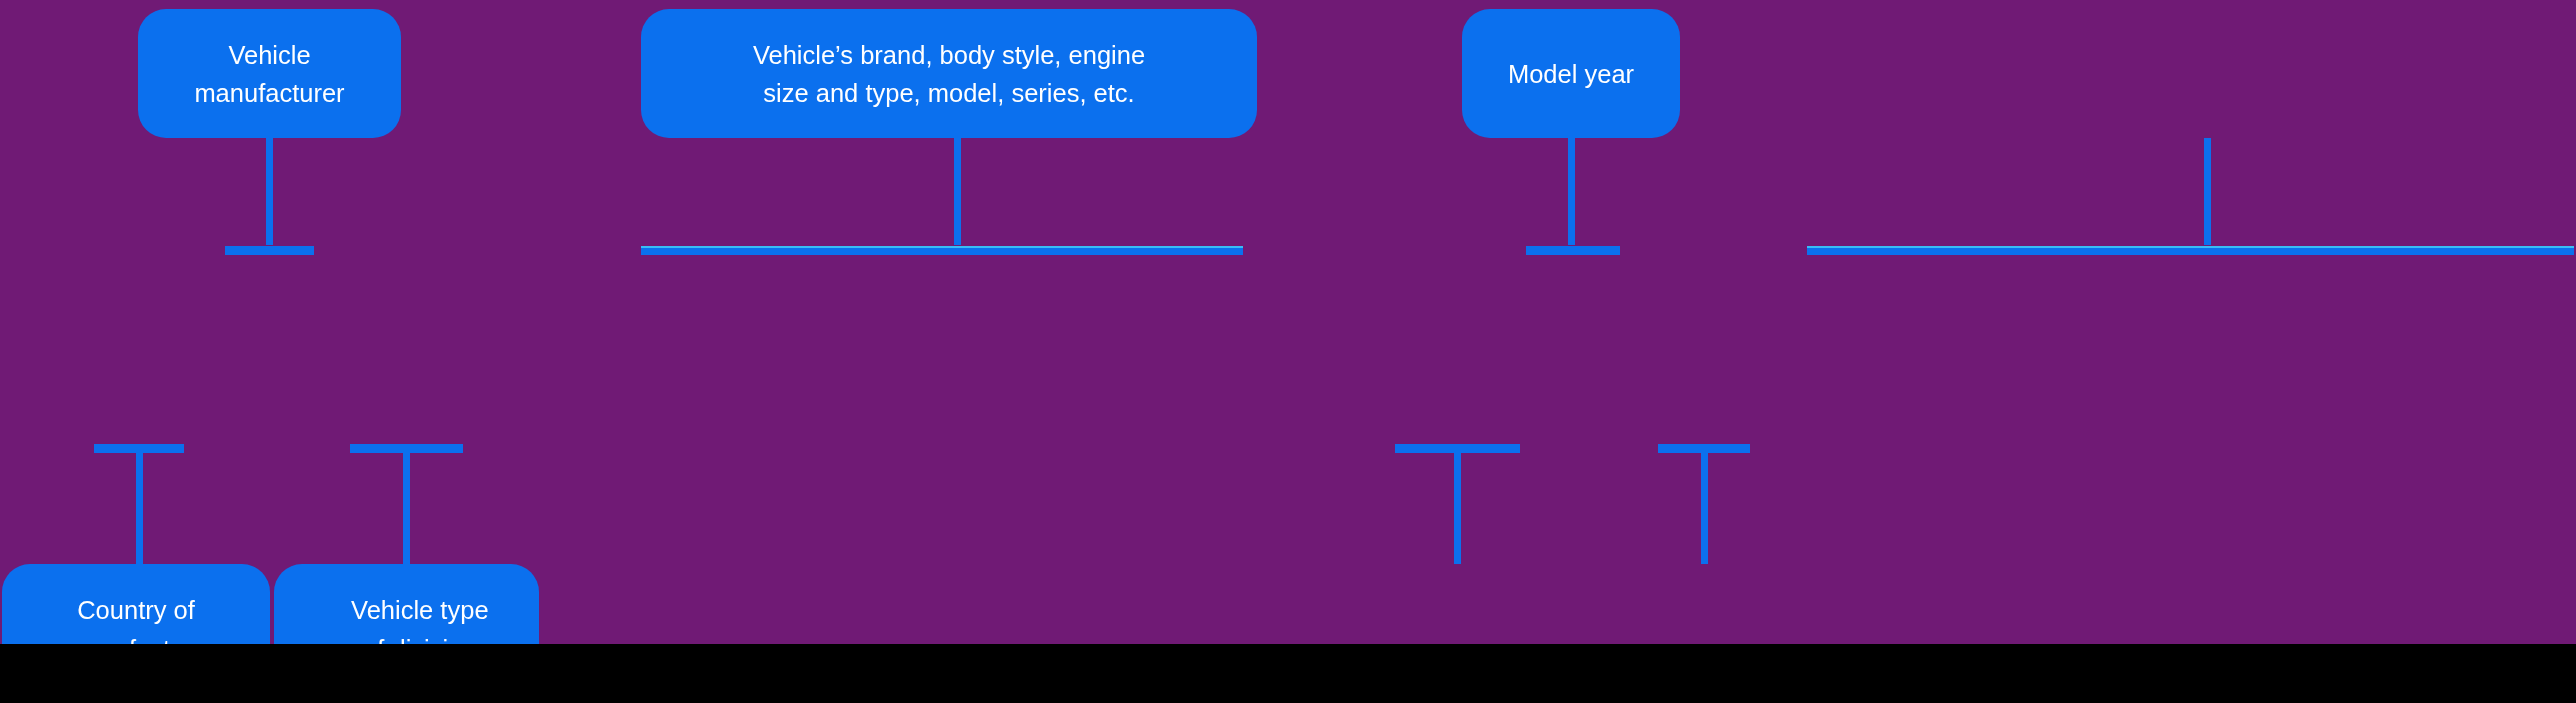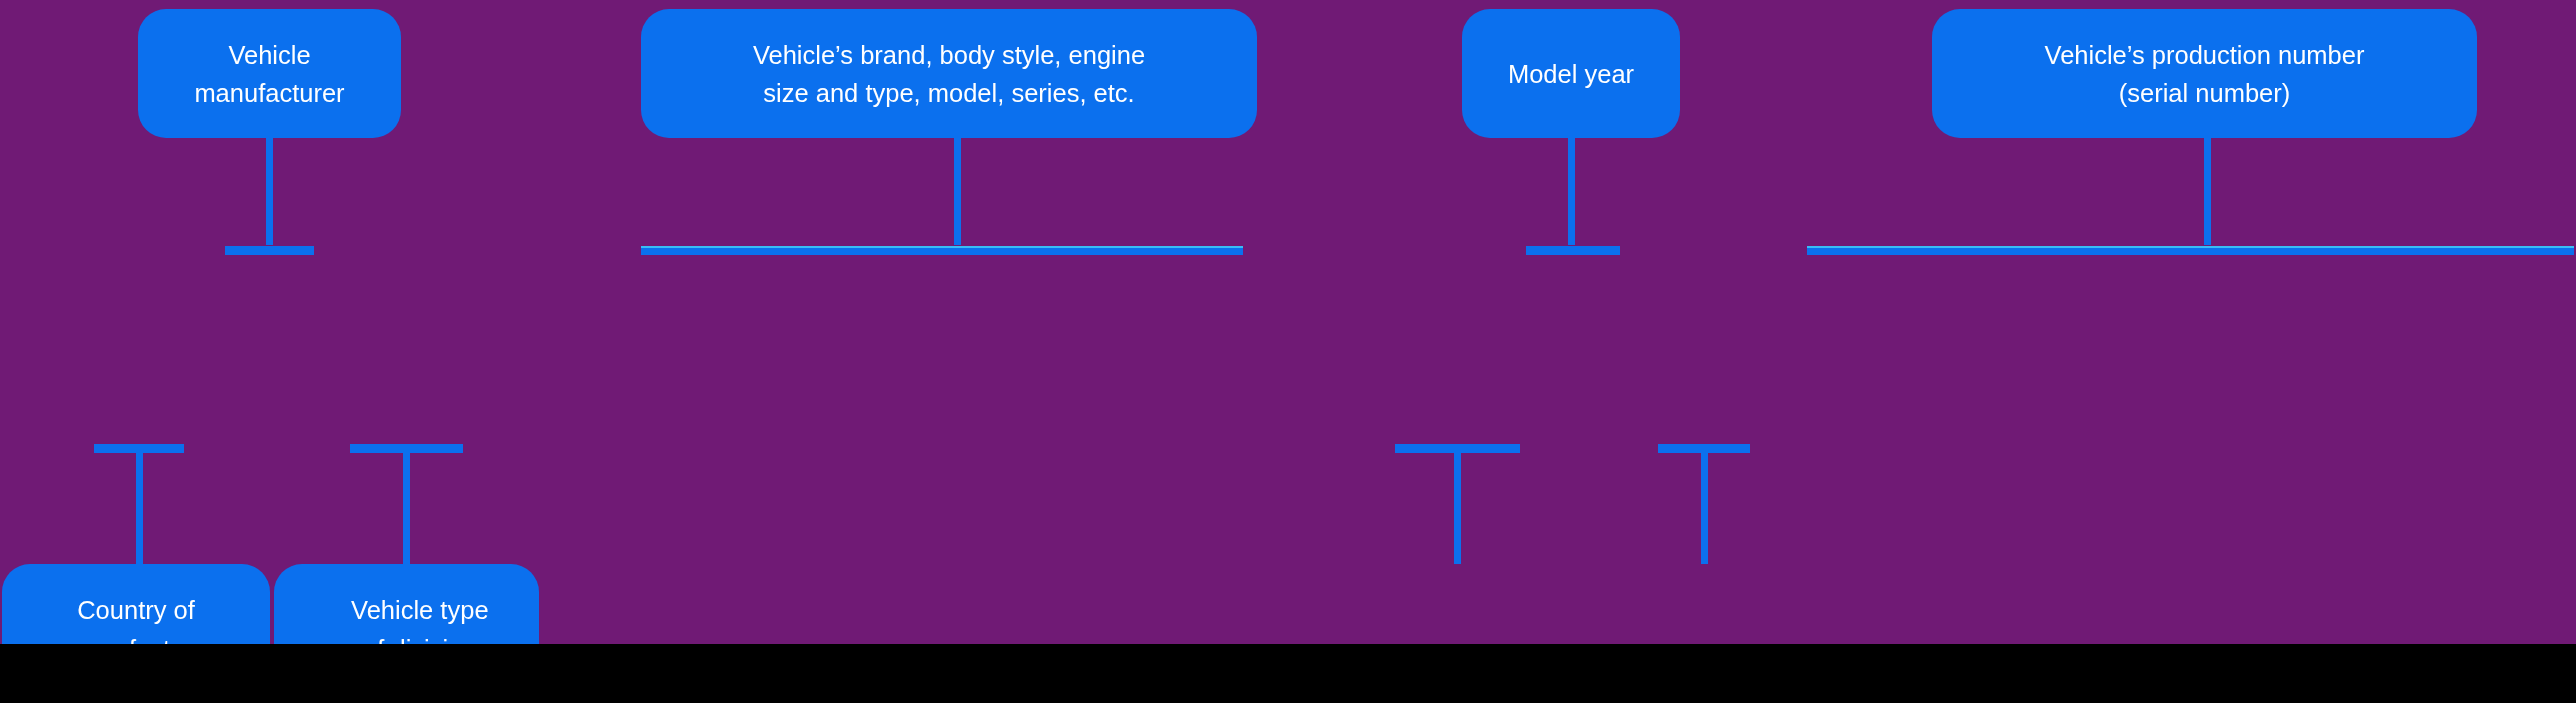--- a/index.html
+++ b/index.html
@@ -86,22 +86,20 @@
 <div id="canvas">
 
   <div class="node" id="box-manufacturer">Vehicle
 manufacturer</div>
 
   <div class="node" id="box-brand">Vehicle’s brand, body style, engine
 size and type, model, series, etc.</div>
 
   <div class="node" id="box-model-year">Model year</div>
 
-  <div class="node" id="box-production">Vehicle’s production number
-(serial number)</div>
 
   <div class="vline" id="vline-manufacturer"></div>
   <div class="vline" id="vline-brand"></div>
   <div class="vline" id="vline-model-year"></div>
   <div class="vline" id="vline-production"></div>
 
   <div class="bar" id="bar-manufacturer"></div>
   <div class="bar bar--long" id="bar-brand"></div>
   <div class="bar" id="bar-model-year"></div>
   <div class="bar bar--long" id="bar-production"></div>

